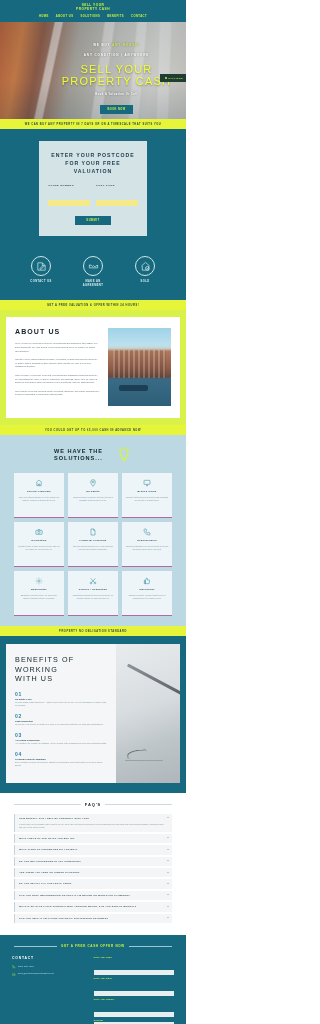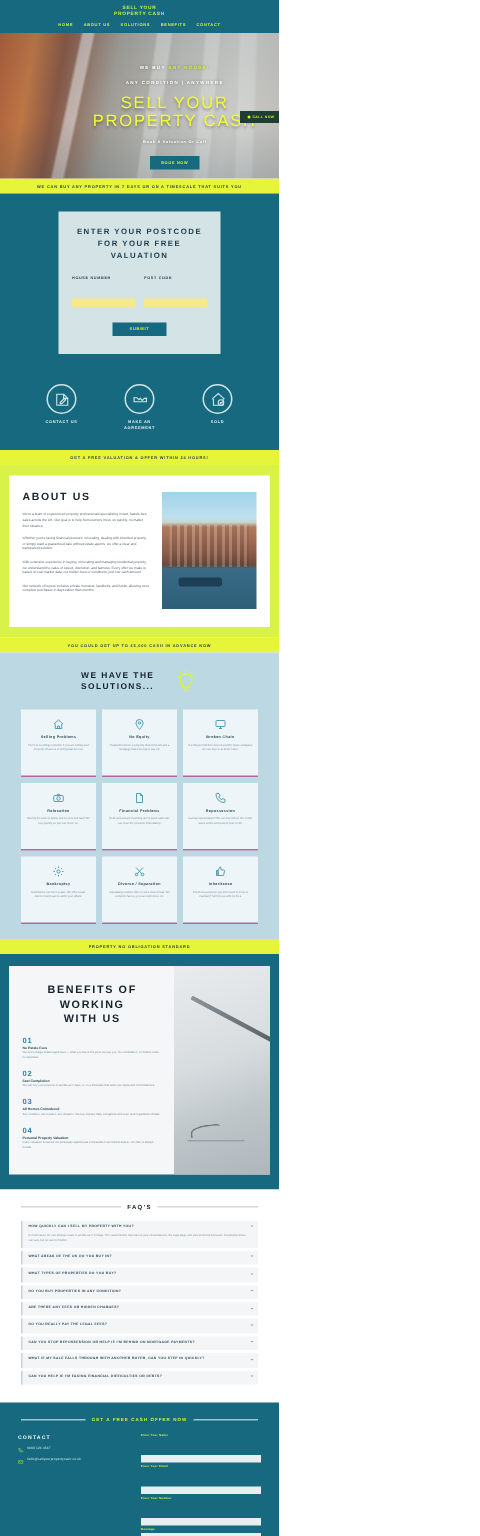--- a/index.html
+++ b/index.html
@@ -305,27 +305,26 @@
   .ben-wrap { background: #16697e; padding: 8px 0 10px 0; }
   .ben {
     background: #f4f6f7;
     margin: 0 6px;
     display: flex;
     min-height: 112px;
   }
   .ben-left { flex: 1.45; padding: 11px 8px 10px 9px; }
   .ben-title {
     font-size: 7.2px;
-    font-weight: bold;
+    font-weight: normal;
     letter-spacing: 1.1px;
     line-height: 9.5px;
     color: #14222b;
     white-space: pre-line;
     margin-bottom: 7px;
-    text-align: center;
   }
   .ben-item { margin-bottom: 5.5px; }
   .ben-num {
     font-size: 5px;
     font-weight: bold;
     color: #2f7fa8;
     letter-spacing: .6px;
     line-height: 6px;
   }
   .ben-name {

